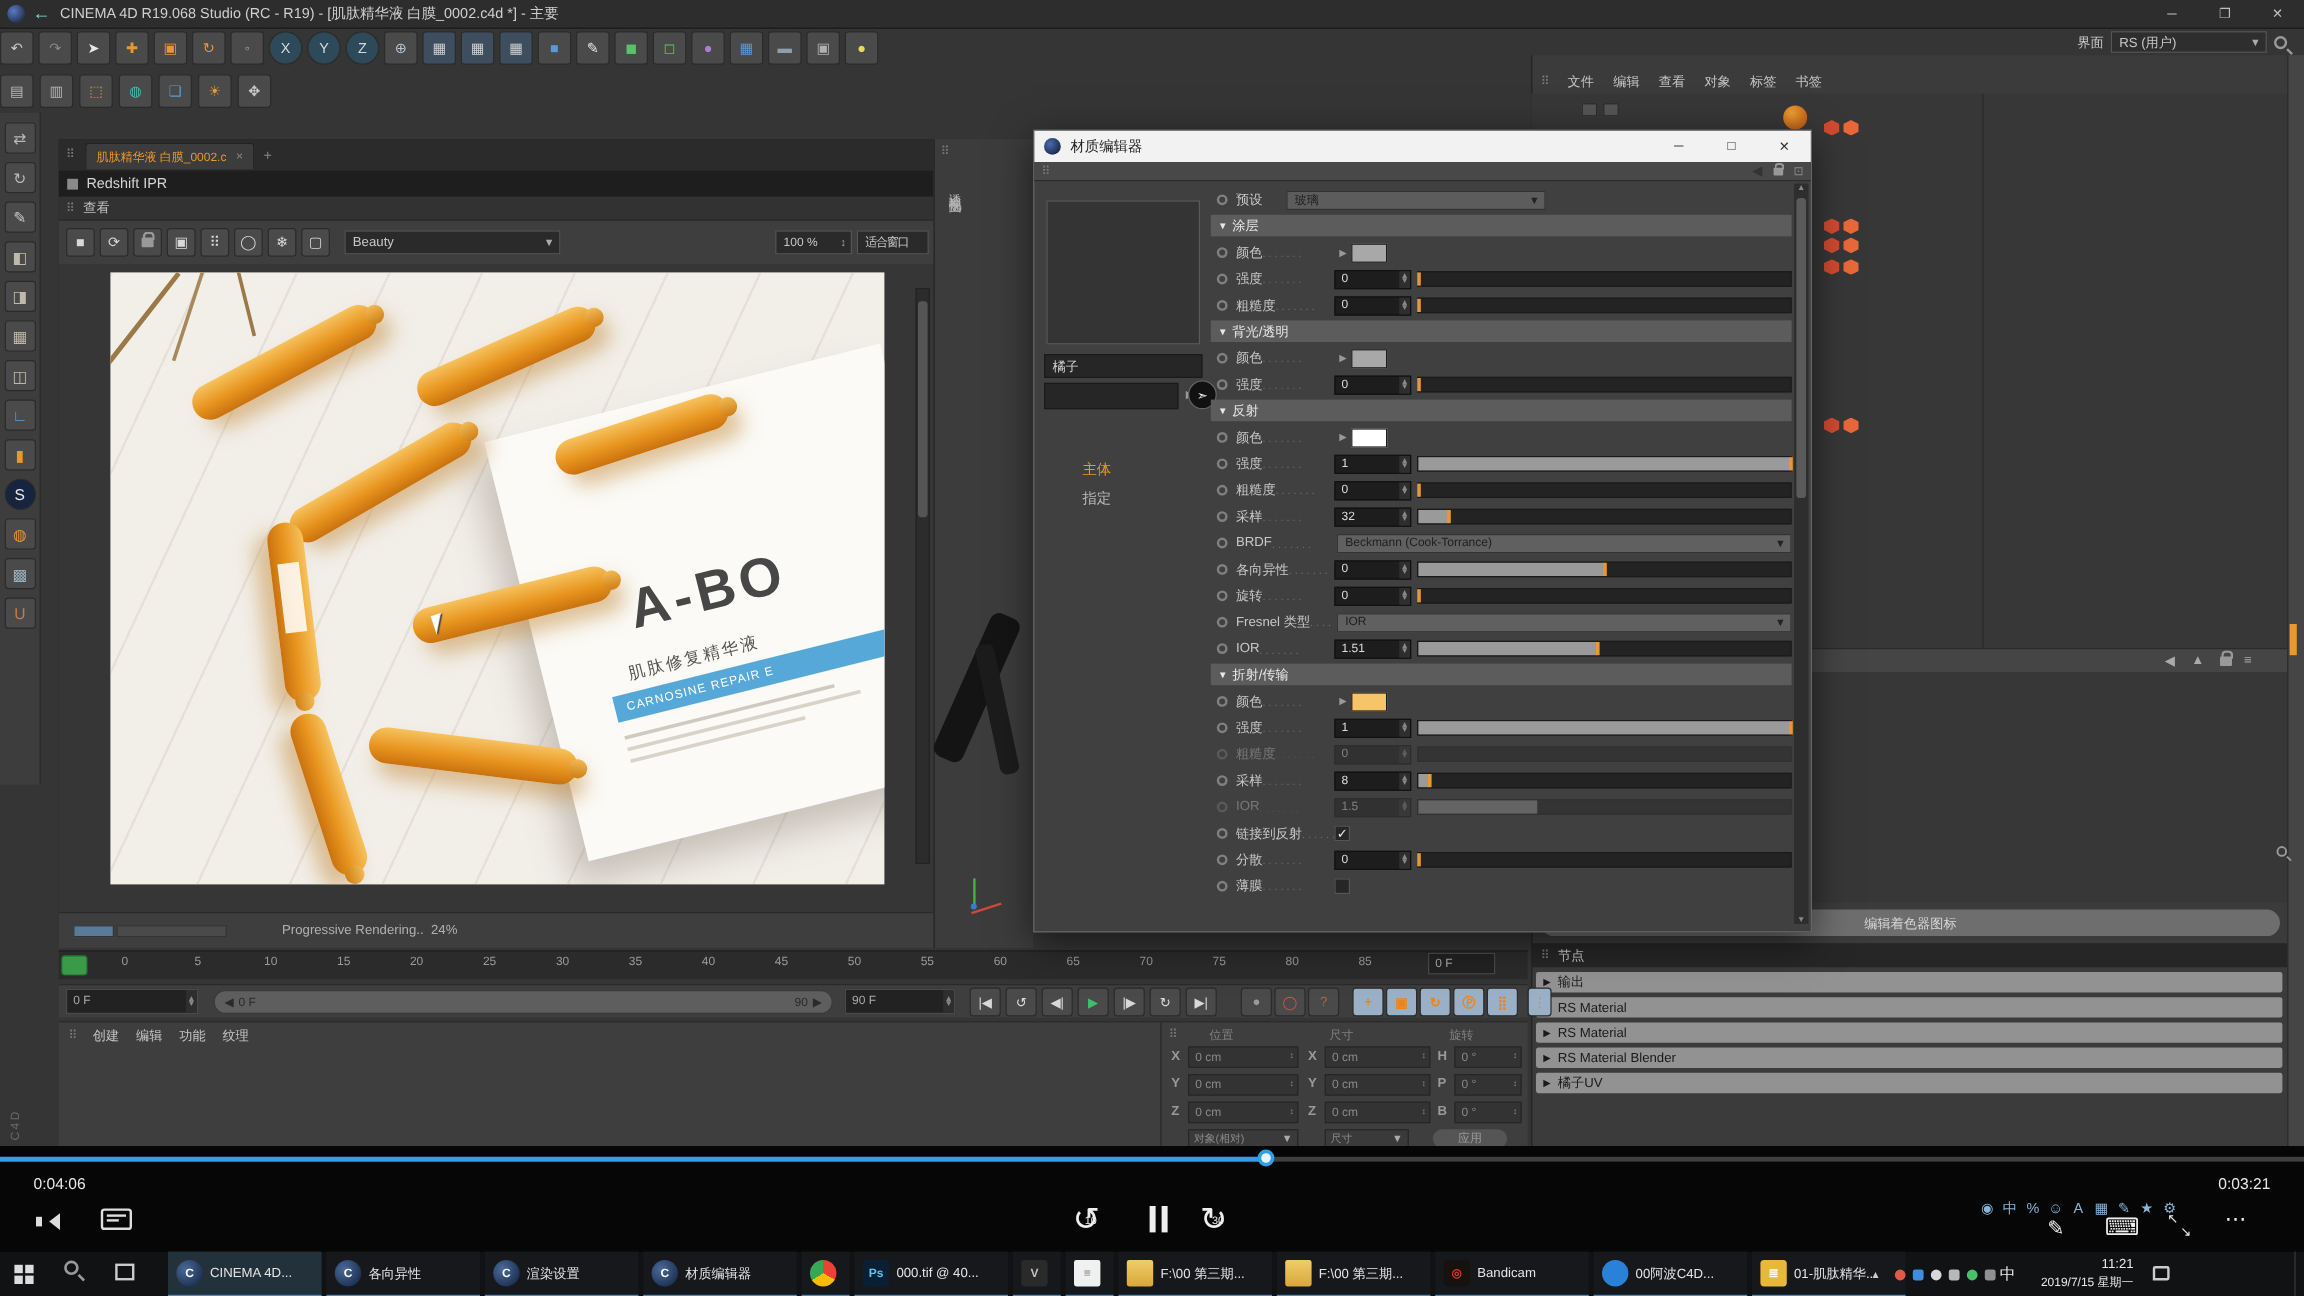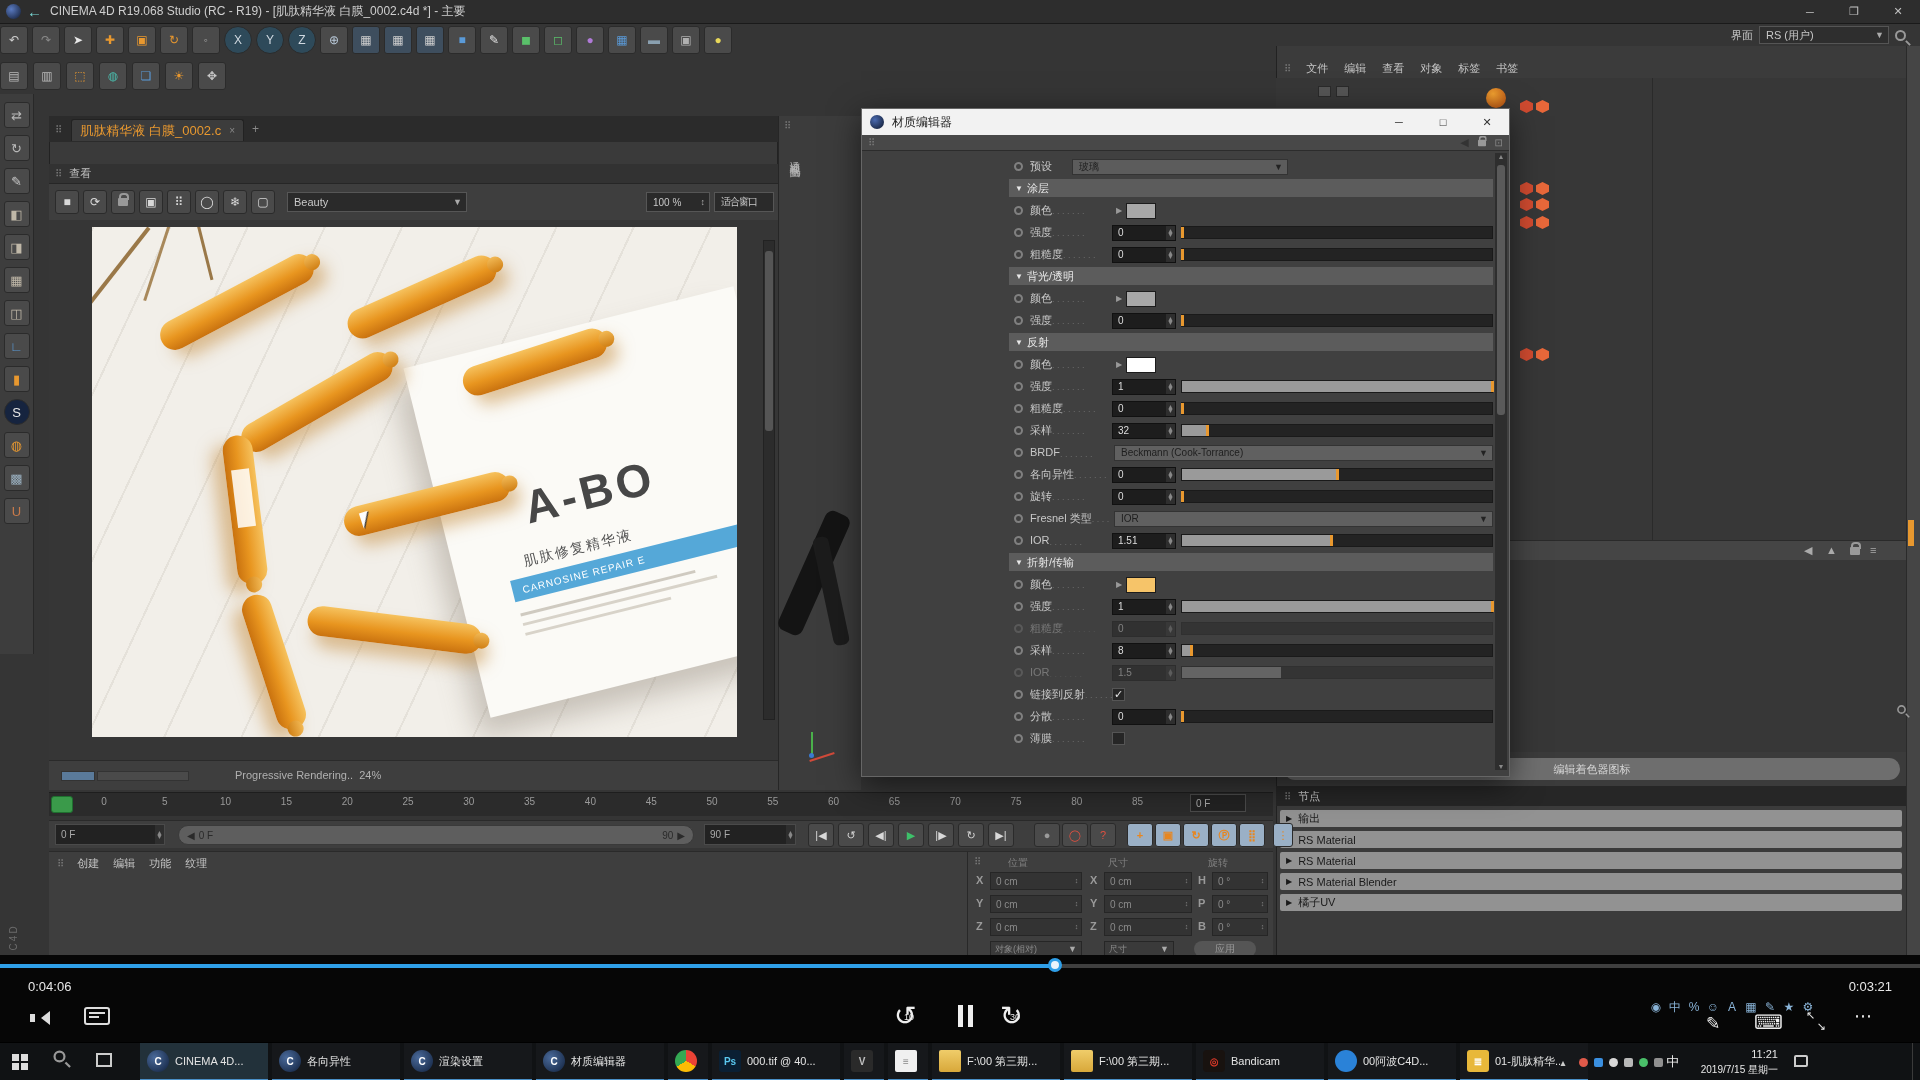--- a/index.html
+++ b/index.html
@@ -277,24 +277,28 @@
       </div>
     </div>
   <div class="abs" style="left:1906px;top:46px;width:14px;height:909px;background:#454545;border-left:1px solid #2a2a2a"></div>
   <div class="abs" style="left:1908px;top:520px;width:6px;height:26px;background:#e8982f"></div>
   <div class="mag abs" style="left:1896px;top:50px;transform:scale(.8)"></div>
 
   <div class="rwin abs"></div>
   <div class="tabrow abs">
     <span class="handle" style="margin-left:6px">⠿</span>
     <div class="rtab">
-      <span style="color:#e8982f;font-size:13px">肌肽精华液 白膜_0002.c</span>
+      <span style="color:#e8982f;font-size:10px">肌肽精华液 白膜_0002.c</span>
       <span style="color:#888;font-size:10px">×</span>
     </div>
     <span style="color:#888;margin-left:8px">+</span>
+  </div>
+  <div class="iprbar abs">
+    <span style="width:9px;height:9px;background:#8a8a8a;display:inline-block"></span>
+    <span style="color:#d4d4d4;font-size:12px">Redshift IPR</span>
   </div>
   <div class="viewrow abs">
     <span class="handle">⠿</span>
     <span style="font-size:11px;color:#c0c0c0">查看</span>
   </div>
   <div class="iconrow abs">
     <div class="tile rvi">■</div>
     <div class="tile rvi">⟳</div>
     <div class="tile rvi">
         <div class="lockico"></div>
@@ -488,20 +492,30 @@
         <div class="wbtn" style="color:#333">□</div>
         <div class="wbtn" style="color:#333">✕</div>
       </div>
     </div>
     <div class="mehdr">
       <span class="handle">⠿</span>
       <span style="margin-left:auto;color:#333;font-size:11px">◀</span>
       <div class="lockico" style="margin:0 8px;transform:scale(.8)"></div>
       <span style="color:#888">⊡</span>
     </div>
+    <div class="mecol">
+      <div class="meprev"></div>
+      <div class="mename">橘子</div>
+      <div class="mesel">
+        <span style="position:absolute;right:-14px;top:4px;color:#999;font-size:9px">▶</span>
+      </div>
+      <div style="position:absolute;left:128px;top:166px;width:24px;height:24px;border-radius:50%;background:#111;border:1px solid #666;display:flex;align-items:center;justify-content:center;color:#eee;font-size:11px">➣</div>
+      <div class="menav" style="top:232px;color:#e8982f">主体</div>
+      <div class="menav" style="top:256px;color:#b8b8b8">指定</div>
+    </div>
     <div class="merows" id="meRows">
       <div class="prow">
         <div class="dotc"></div>
         <span style="font-size:11px;width:40px">预设</span>
         <div class="pdd" style="flex:none;width:216px;background:#5c5c5c;color:#1e1e1e">
           <span>玻璃</span>
           <span class="caret" style="color:#222">▼</span>
         </div>
       </div>
     <div class="sechdr">

